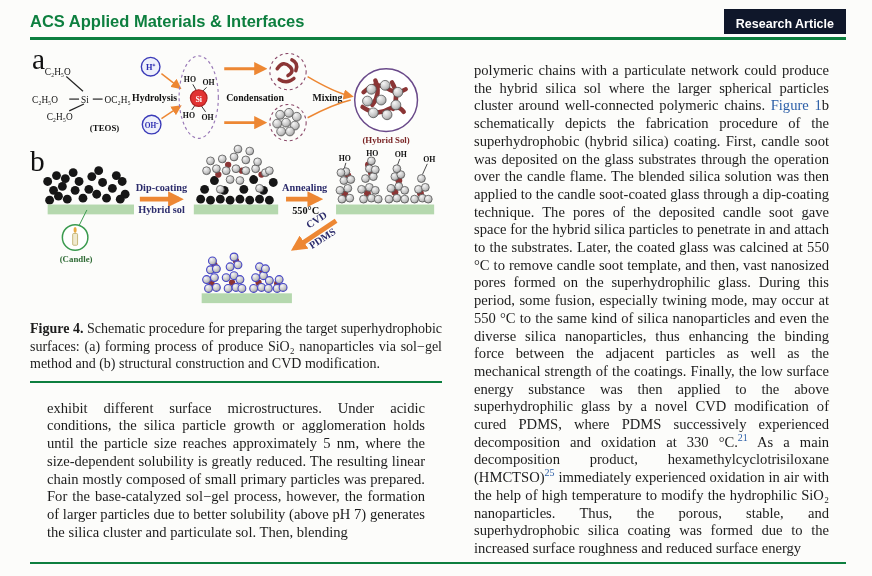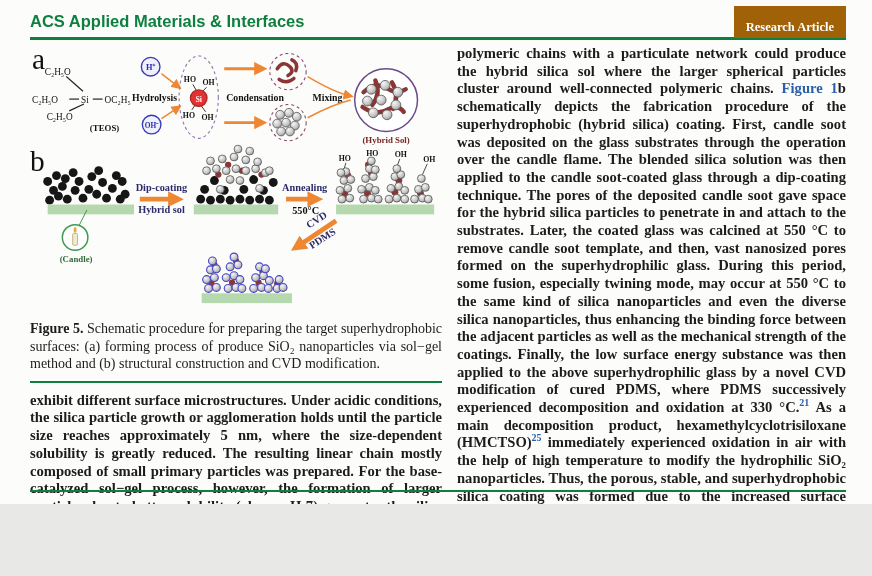--- a/index.html
+++ b/index.html
@@ -1,34 +1,34 @@
 <!DOCTYPE html>
 <html><head>
 <meta charset="utf-8">
 <style>
   html,body { margin:0; padding:0; background:#e8e8e6; }
   .page {
-    width:872px; height:504px; background:#fcfcfa; position:relative;
+    width:872px; height:576px; background:#fcfcfa; position:relative;
     box-sizing:border-box; padding:9px 26px 0 30px; overflow:hidden;
     font-family:"Liberation Serif", serif; color:#1c1c1c;
   }
   .header-row { display:flex; justify-content:space-between; align-items:center; height:25px; }
   .journal-title {
     font-family:"Liberation Sans", sans-serif; font-weight:bold;
     font-size:16.5px; color:#0d7f3f;
   }
   .badge {
-    font-family:Liberation Serif, serif; font-weight:bold;
-    font-size:12.5px; color:#ffffff; background:#a16207; padding:14px 12px 3px;
+    font-family:Liberation Sans, sans-serif; font-weight:bold;
+    font-size:12.5px; color:#ffffff; background:#0f172a; padding:8px 12px 3px;
   }
   .header-rule { height:3px; background:#0d7f3f; margin-top:3px; }
   .columns { display:flex; gap:15px; margin-top:5px; }
   .col-left  { width:412px; }
   .col-right { width:389px; }
-  .body-text { font-size:14.6px; line-height:17.7px; text-align:justify; margin:0;font-weight:bold; }
+  .body-text { font-size:14.6px; line-height:17.7px; text-align:justify; margin:17px; }
   .caption   { font-size:14px;  line-height:17.6px; text-align:justify; margin:3px 0 0; }
   .caption b { font-weight:bold; }
   .caption-rule { height:2px; background:#0d7f3f; margin:8px 0 9px; }
   .footer-rule { position:absolute; left:30px; right:26px; bottom:12px; height:2.5px; background:#0d7f3f; }
   .link { color:#2b5ea7; cursor:pointer; }
   sup.link { font-size:10px; line-height:0; }
   svg.figure { display:block; }
   svg text { font-family:"Liberation Serif", serif; }
   .chem { font-size:9.5px; fill:#111; }
   .chem-b { font-size:9px; font-weight:bold; fill:#111; }
@@ -347,21 +347,21 @@
               <circle cx="244" cy="240" r="4"></circle>
             <circle cx="234" cy="226" r="4"></circle>
               <circle cx="240" cy="228" r="4"></circle>
             <circle cx="252" cy="248" r="4"></circle>
               <circle cx="258" cy="247" r="4"></circle>
               <circle cx="254" cy="239" r="4"></circle>
           </g>
         </g>
       </svg>
 
-      <p class="caption"><b>Figure 5.</b> <span>Schematic procedure for preparing the target superhydrophobic surfaces: (a) forming process of produce SiO₂ nanoparticles via sol−gel method and (b) structural construction and CVD modification.</span></p>
+      <p class="caption"><b>Figure 4.</b> <span>Schematic procedure for preparing the target superhydrophobic surfaces: (a) forming process of produce SiO₂ nanoparticles via sol−gel method and (b) structural construction and CVD modification.</span></p>
 
       <div class="caption-rule"></div>
 
       <p class="body-text">exhibit different surface microstructures. Under acidic conditions, the silica particle growth or agglomeration holds until the particle size reaches approximately 5 nm, where the size-dependent solubility is greatly reduced. The resulting linear chain mostly composed of small primary particles was prepared. For the base-catalyzed sol−gel process, however, the formation of larger particles due to better solubility (above pH 7) generates the silica cluster and particulate sol. Then, blending</p>
     </div>
 
     <div class="col-right">
       <p class="body-text"><span>polymeric chains with a particulate network could produce the hybrid silica sol where the larger spherical particles cluster around well-connected polymeric chains. </span><span class="link">Figure 1</span><span>b schematically depicts the fabrication procedure of the superhydrophobic (hybrid silica) coating. First, candle soot was deposited on the glass substrates through the operation over the candle flame. The blended silica solution was then applied to the candle soot-coated glass through a dip-coating technique. The pores of the deposited candle soot gave space for the hybrid silica particles to penetrate in and attach to the substrates. Later, the coated glass was calcined at 550 °C to remove candle soot template, and then, vast nanosized pores formed on the superhydrophilic glass. During this period, some fusion, especially twining mode, may occur at 550 °C to the same kind of silica nanoparticles and even the diverse silica nanoparticles, thus enhancing the binding force between the adjacent particles as well as the mechanical strength of the coatings. Finally, the low surface energy substance was then applied to the above superhydrophilic glass by a novel CVD modification of cured PDMS, where PDMS successively experienced decomposition and oxidation at 330 °C.</span><sup class="link">21</sup><span> As a main decomposition product, hexamethylcyclotrisiloxane (HMCTSO)</span><sup class="link">25</sup><span> immediately experienced oxidation in air with the help of high temperature to modify the hydrophilic SiO₂ nanoparticles. Thus, the porous, stable, and superhydrophobic silica coating was formed due to the increased surface roughness and reduced surface energy</span></p>
     </div>
 

